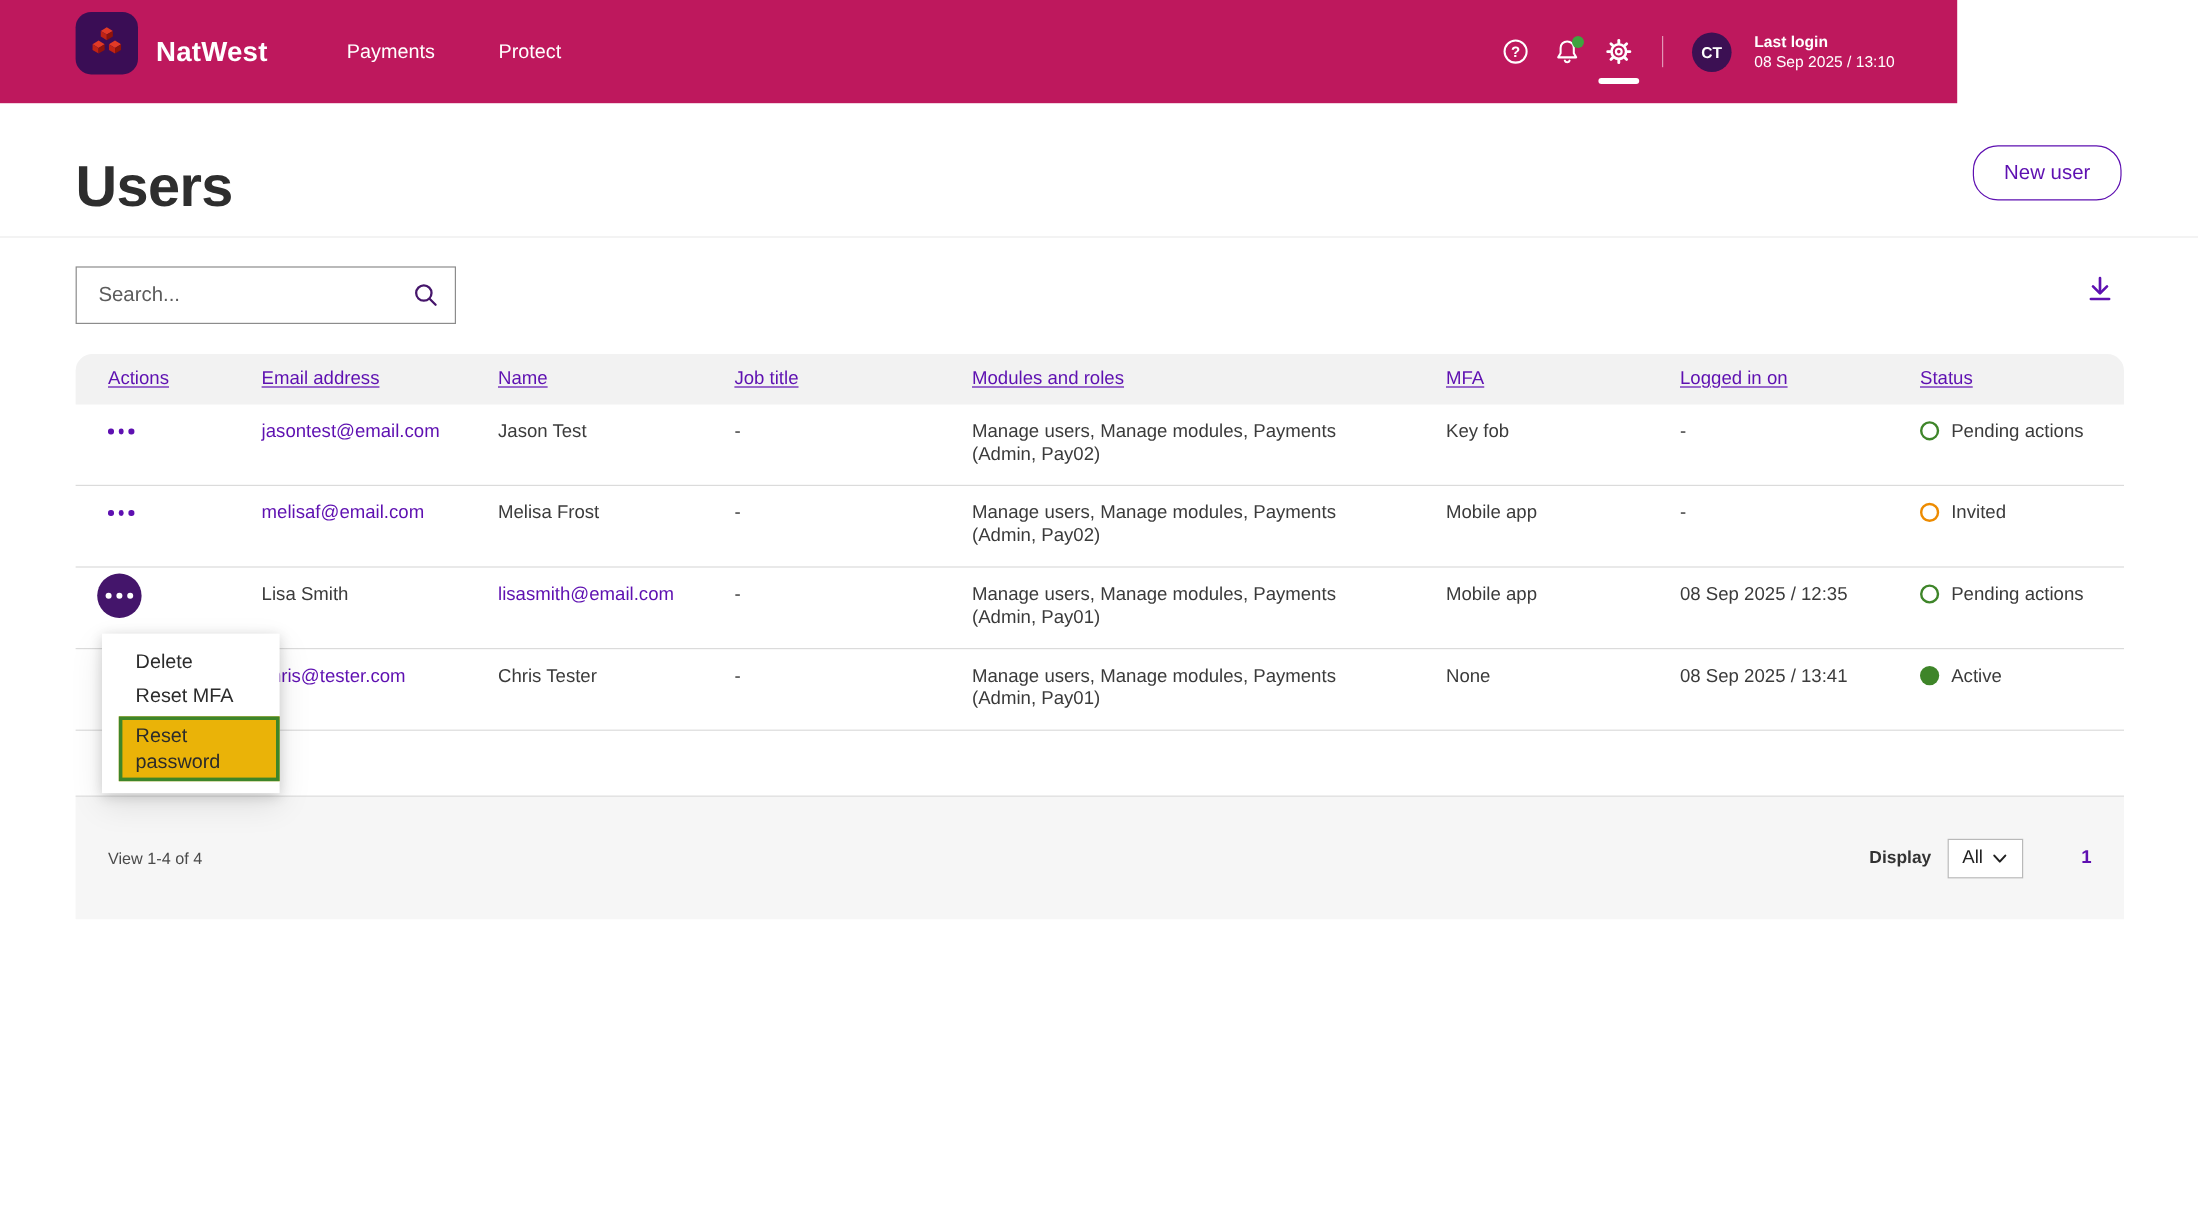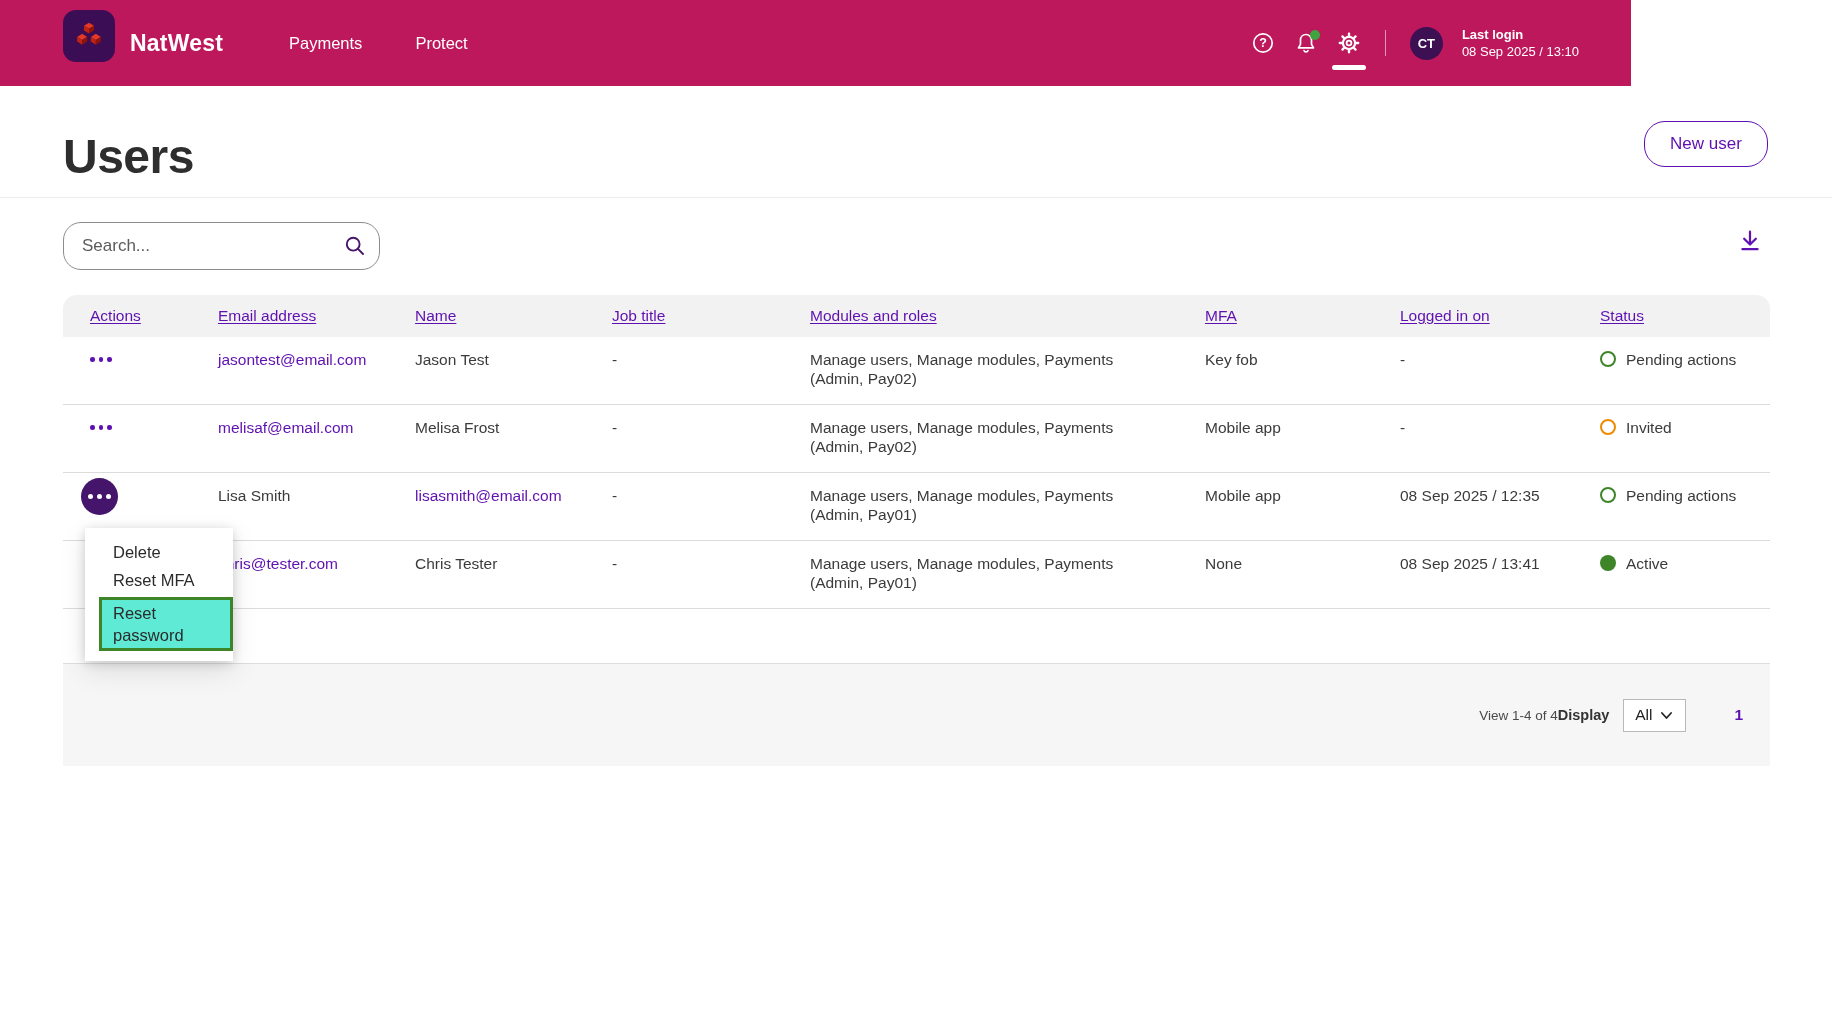--- a/index.html
+++ b/index.html
@@ -30,21 +30,21 @@
   
   .page-title { position:absolute; left:63px; top:134px; margin:0; font-size:48px; line-height:46px;
                 font-weight:800; color:#2E2E2E; letter-spacing:-.5px; }
   .new-user-btn { position:absolute; left:1644px; top:121px; width:124px; height:46px; border-radius:21px;
                   border:1.5px solid #5E10B1; background:#fff; color:#5E10B1; font-size:17px; font-weight:500;
                   font-family:inherit; cursor:pointer; }
   .header-rule { position:absolute; top:197px; left:0; width:1832px; height:1px; background:#ECECEC; }
 
   
   .search-wrap { position:absolute; left:63px; top:222px; width:317px; height:48px; }
-  .search-wrap input { width:100%; height:100%; border:1px solid #8C8C8C; border-radius:18px;
+  .search-wrap input { width:100%; height:100%; border:1px solid #8C8C8C; border-radius:0;
                        padding:0 48px 0 18px; font-size:17px; font-family:inherit; color:#333; background:#fff; }
   .search-wrap input::placeholder { color:#5C5C5C; }
   .search-icon { position:absolute; right:13px; top:12px; pointer-events:none; }
   .download-btn { position:absolute; left:1734px; top:226px; width:32px; height:32px; background:none; border:none;
                   padding:0; cursor:pointer; }
 
   
   .table { position:absolute; left:63px; top:295px; width:1707px; }
   .grid { display:grid; grid-template-columns:128px 197px 197px 198px 395px 195px 200px 1fr; padding-left:27px; }
   .thead { height:42px; background:#F2F2F2; border-radius:14px 14px 0 0; align-items:center; }
@@ -63,25 +63,25 @@
                   align-items:center; cursor:pointer; }
   .ellipsis-btn i { width:4.5px; height:4.5px; border-radius:50%; background:#5E10B1; display:block; }
   .ellipsis-btn.open { width:37px; height:37px; border-radius:50%; background:#44156B;
                        justify-content:center; margin:-8px 0 0 -9px; }
   .ellipsis-btn.open i { background:#fff; width:5px; height:5px; }
 
   
   .ctx-menu { position:absolute; left:85px; top:528px; width:148px; background:#fff; padding:10px 0;
               box-shadow:0 2px 10px rgba(0,0,0,.16), 0 10px 26px rgba(0,0,0,.10); z-index:20; }
   .menu-item { font-size:16.5px; color:#2B2B2B; line-height:22px; padding:3px 0 3px 14px; cursor:pointer;margin-left:14px; }
-  .menu-item.highlighted { border:3px solid #3E8529; background:#5eead4; padding:2px 12px 2px 11px; margin-top:3px; }
+  .menu-item.highlighted { border:3px solid #3E8529; background:#eab308; padding:2px 12px 2px 11px; margin-top:3px; }
 
   
   .pager { position:absolute; left:63px; top:663px; width:1707px; height:103px; background:#F6F6F6;
-           border-top:1px solid #DEDEDE; display:flex; align-items:center; justify-content:flex-end;
+           border-top:1px solid #DEDEDE; display:flex; align-items:center; justify-content:space-between;
            padding:0 27px; }
   .view-text { font-size:13.5px; color:#4A4A4A; }
   .pager-right { display:flex; align-items:center; }
   .display-label { font-size:14.5px; font-weight:700; color:#333; margin-right:14px; }
   .display-select { width:63px; height:33px; background:#fff; border:1px solid #B9B9B9; display:flex;
                     align-items:center; justify-content:center; gap:7px; font-size:15.5px; color:#222; cursor:pointer; }
   .page-num { margin-left:48px; color:#5E10B1; font-weight:700; font-size:15.5px; cursor:pointer; }
 </style>
 </head>
 <body>

